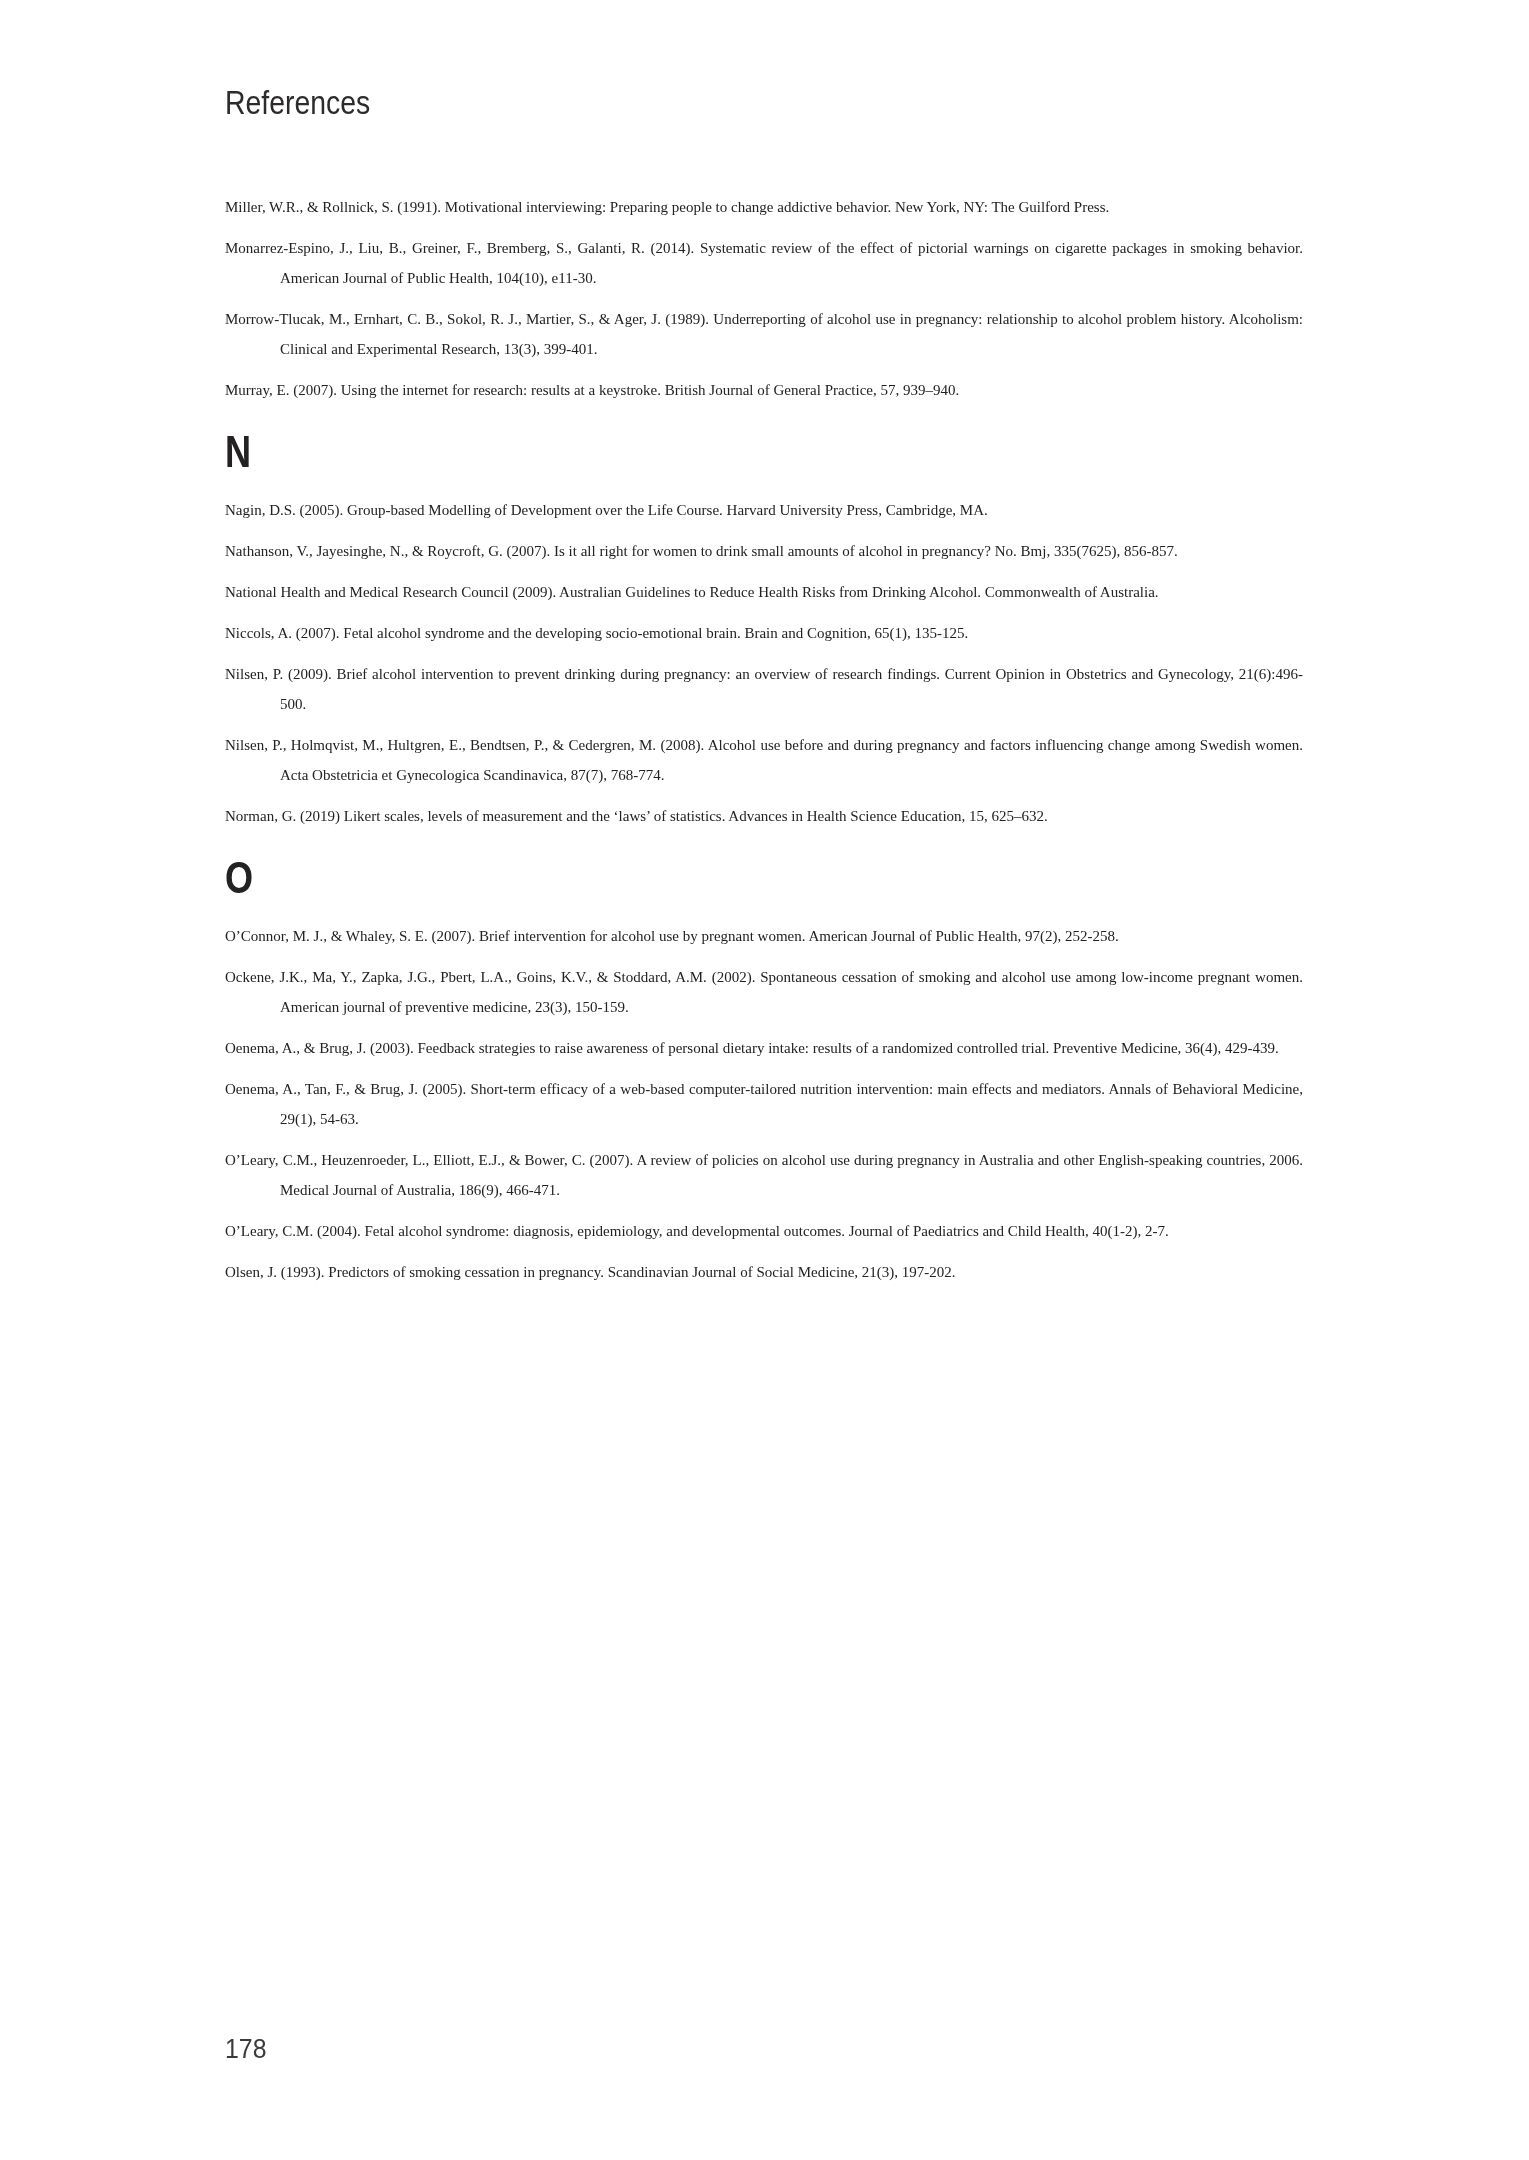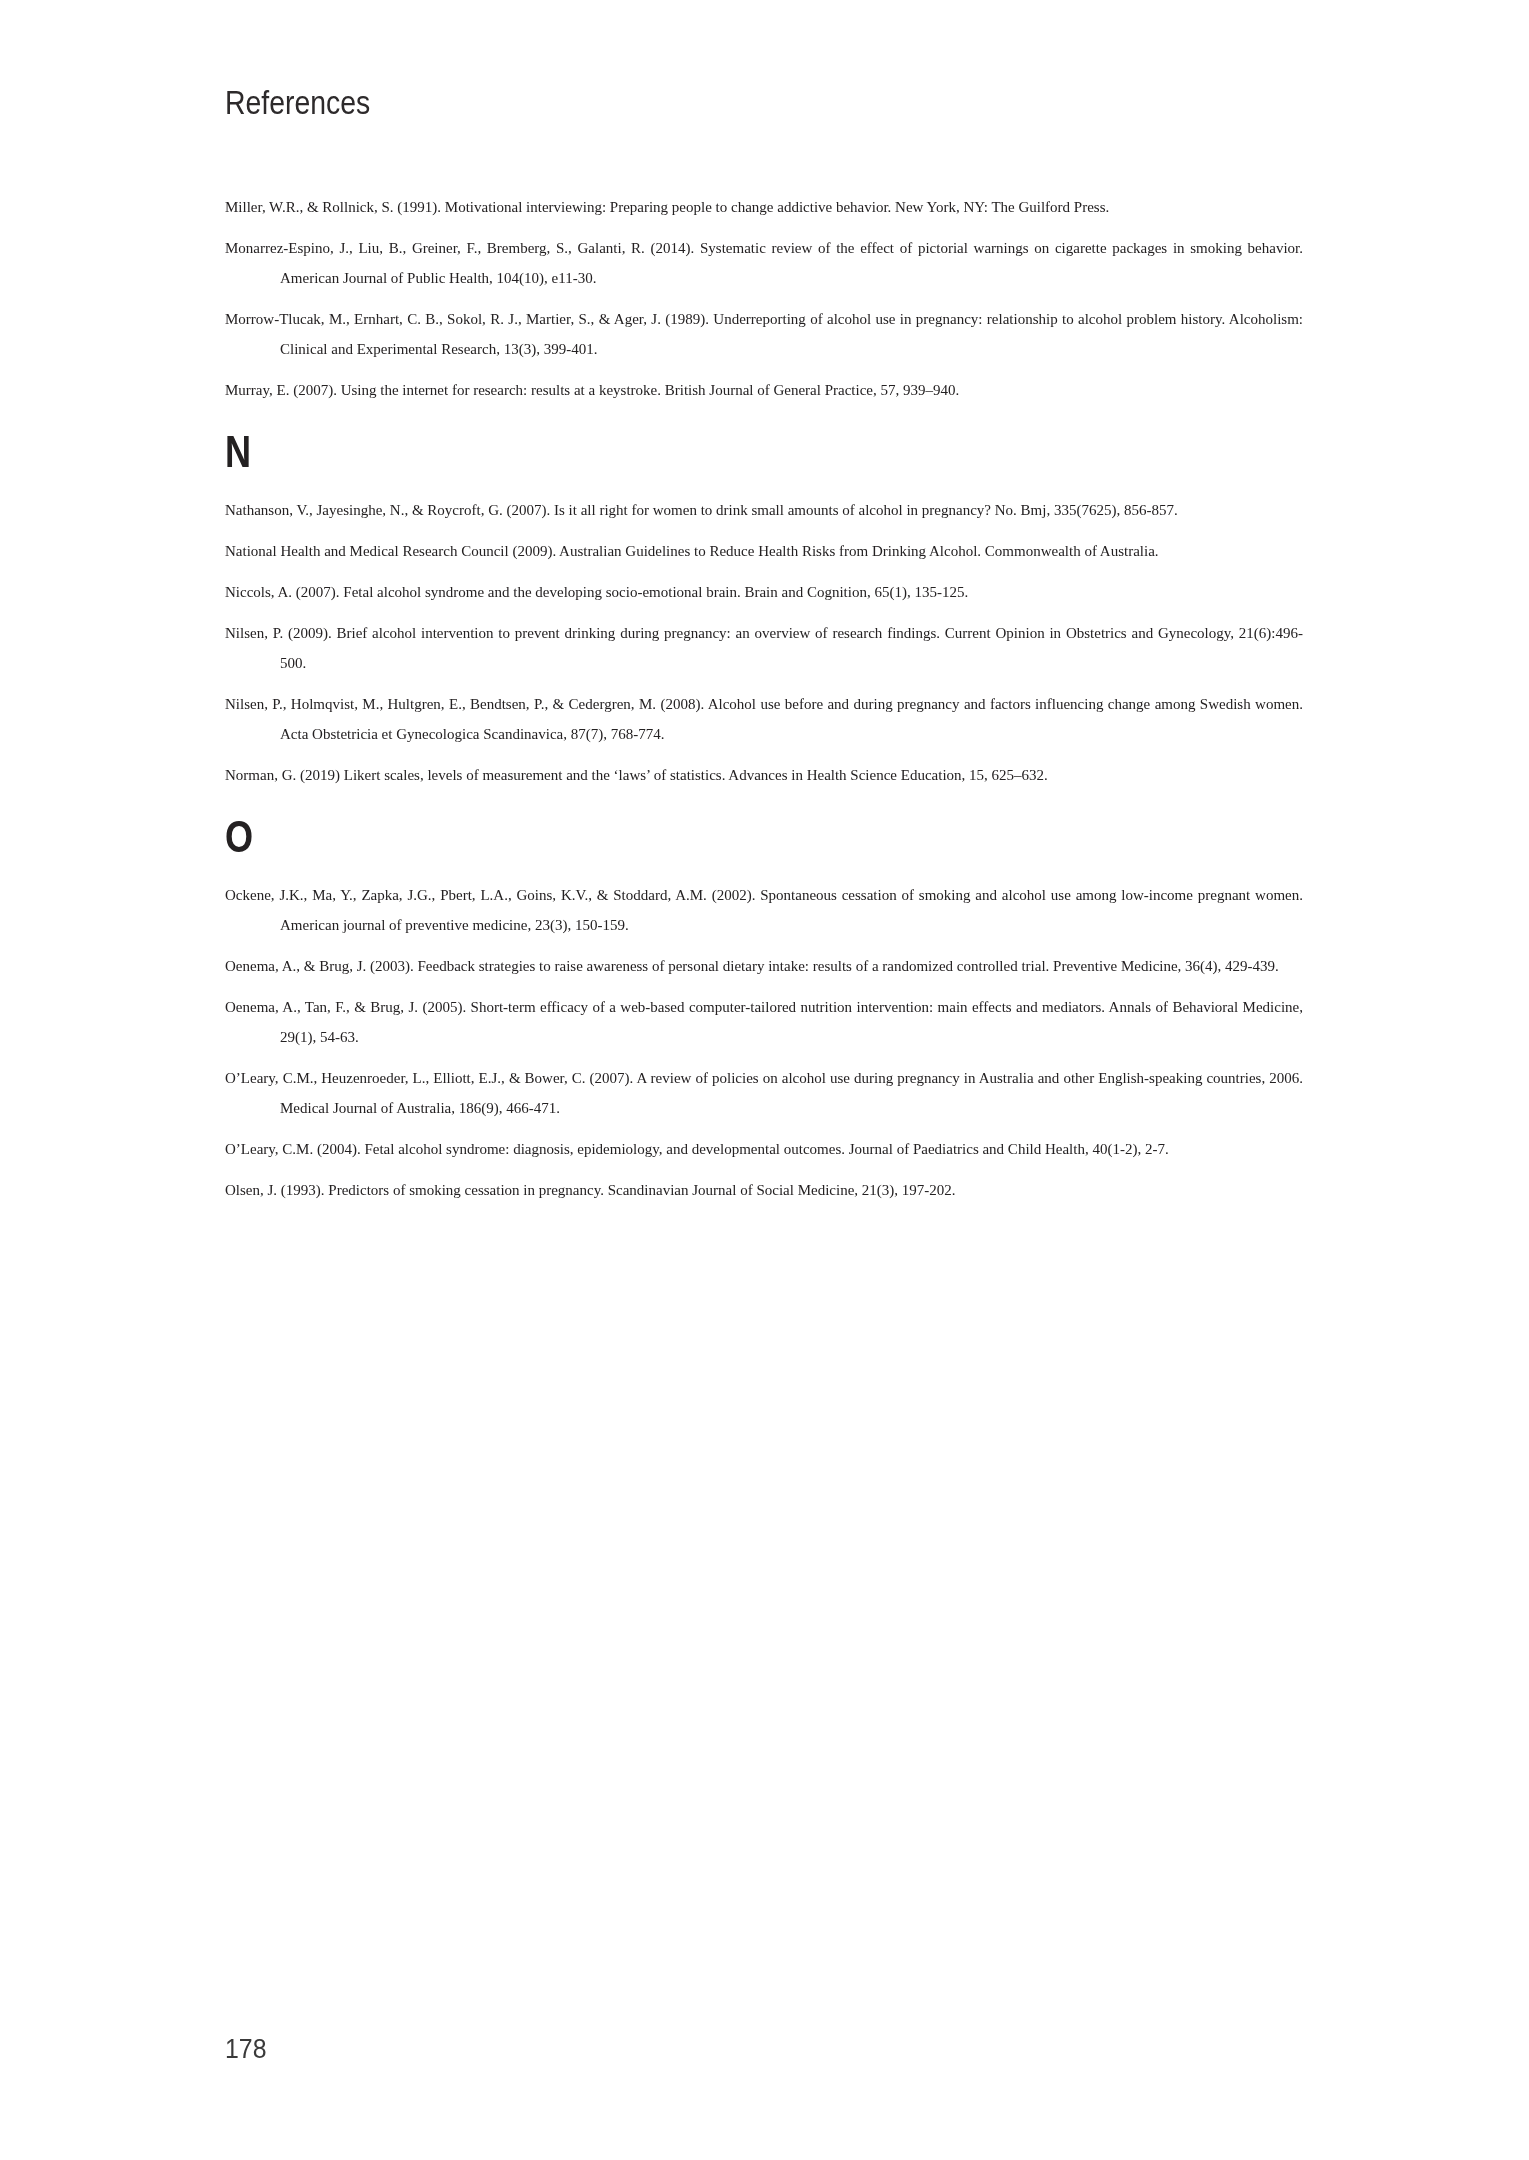--- a/index.html
+++ b/index.html
@@ -74,30 +74,32 @@
 
     <section class="ref-section">
       <p class="ref">Miller, W.R., &amp; Rollnick, S. (1991). Motivational interviewing: Preparing people to change addictive behavior. New York, NY: The Guilford Press.</p>
       <p class="ref">Monarrez-Espino, J., Liu, B., Greiner, F., Bremberg, S., Galanti, R. (2014). Systematic review of the effect of pictorial warnings on cigarette packages in smoking behavior. American Journal of Public Health, 104(10), e11-30.</p>
       <p class="ref">Morrow-Tlucak, M., Ernhart, C. B., Sokol, R. J., Martier, S., &amp; Ager, J. (1989). Underreporting of alcohol use in pregnancy: relationship to alcohol problem history. Alcoholism: Clinical and Experimental Research, 13(3), 399-401.</p>
       <p class="ref">Murray, E. (2007). Using the internet for research: results at a keystroke. British Journal of General Practice, 57, 939–940.</p>
     </section>
 
     <h2 class="letter-heading">N</h2>
     <section class="ref-section">
+      <p class="ref">Nagin, D.S. (2005). Group-based Modelling of Development over the Life Course. Harvard University Press, Cambridge, MA.</p>
       <p class="ref">Nathanson, V., Jayesinghe, N., &amp; Roycroft, G. (2007). Is it all right for women to drink small amounts of alcohol in pregnancy? No. Bmj, 335(7625), 856-857.</p>
       <p class="ref">National Health and Medical Research Council (2009). Australian Guidelines to Reduce Health Risks from Drinking Alcohol. Commonwealth of Australia.</p>
       <p class="ref">Niccols, A. (2007). Fetal alcohol syndrome and the developing socio-emotional brain. Brain and Cognition, 65(1), 135-125.</p>
       <p class="ref">Nilsen, P. (2009). Brief alcohol intervention to prevent drinking during pregnancy: an overview of research findings. Current Opinion in Obstetrics and Gynecology, 21(6):496-500.</p>
       <p class="ref">Nilsen, P., Holmqvist, M., Hultgren, E., Bendtsen, P., &amp; Cedergren, M. (2008). Alcohol use before and during pregnancy and factors influencing change among Swedish women. Acta Obstetricia et Gynecologica Scandinavica, 87(7), 768-774.</p>
       <p class="ref">Norman, G. (2019) Likert scales, levels of measurement and the ‘laws’ of statistics. Advances in Health Science Education, 15, 625–632.</p>
     </section>
 
     <h2 class="letter-heading">O</h2>
     <section class="ref-section">
+      <p class="ref">O’Connor, M. J., &amp; Whaley, S. E. (2007). Brief intervention for alcohol use by pregnant women. American Journal of Public Health, 97(2), 252-258.</p>
       <p class="ref">Ockene, J.K., Ma, Y., Zapka, J.G., Pbert, L.A., Goins, K.V., &amp; Stoddard, A.M. (2002). Spontaneous cessation of smoking and alcohol use among low-income pregnant women. American journal of preventive medicine, 23(3), 150-159.</p>
       <p class="ref">Oenema, A., &amp; Brug, J. (2003). Feedback strategies to raise awareness of personal dietary intake: results of a randomized controlled trial. Preventive Medicine, 36(4), 429-439.</p>
       <p class="ref">Oenema, A., Tan, F., &amp; Brug, J. (2005). Short-term efficacy of a web-based computer-tailored nutrition intervention: main effects and mediators. Annals of Behavioral Medicine, 29(1), 54-63.</p>
       <p class="ref">O’Leary, C.M., Heuzenroeder, L., Elliott, E.J., &amp; Bower, C. (2007). A review of policies on alcohol use during pregnancy in Australia and other English-speaking countries, 2006. Medical Journal of Australia, 186(9), 466-471.</p>
       <p class="ref">O’Leary, C.M. (2004). Fetal alcohol syndrome: diagnosis, epidemiology, and developmental outcomes. Journal of Paediatrics and Child Health, 40(1-2), 2-7.</p>
       <p class="ref">Olsen, J. (1993). Predictors of smoking cessation in pregnancy. Scandinavian Journal of Social Medicine, 21(3), 197-202.</p>
     </section>
 
   </div>
 

